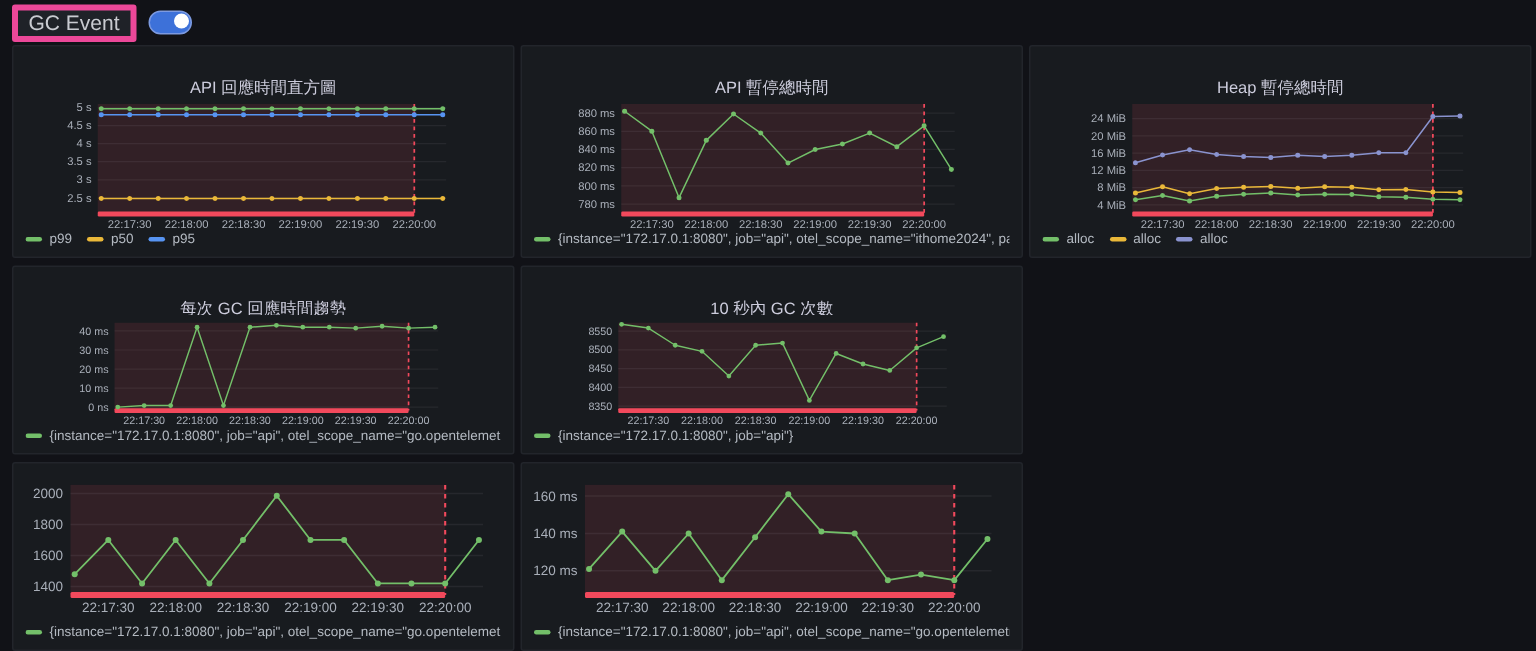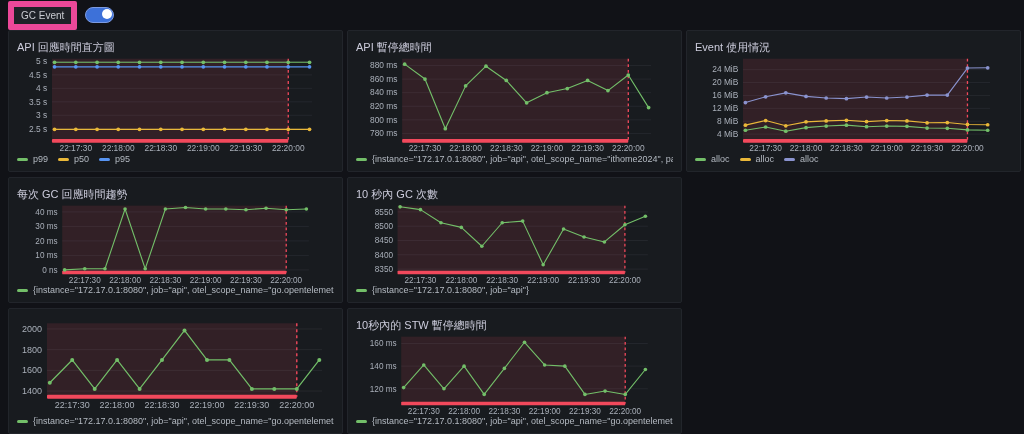--- a/index.html
+++ b/index.html
@@ -2,34 +2,34 @@
 <html><head>
 <meta charset="utf-8">
 <style>
   html,body{margin:0;padding:0;}
   body{
     width:1024px;height:434px;overflow:hidden;
     background:#111217;
     font-family:"Liberation Sans","DejaVu Sans",sans-serif;
   }
   .topbar{display:flex;align-items:center;gap:8px;padding:5px 0 5px 8px;height:20px;}
-  .chip{background:#1f2228;border:6px solid #ec4899;border-radius:2px;color:#c9cbd1;
-        font-size:10px;padding:2px 7px;line-height:13px;}
+  .chip{background:#1f2228;border:4px solid #ec4899;border-radius:2px;color:#c9cbd1;
+        font-size:14px;padding:2px 7px;line-height:13px;}
   .toggle{position:relative;width:27px;height:14px;border-radius:8px;background:#3d71d9;
           border:1px solid #7d9ae0;cursor:pointer;padding:0;box-sizing:content-box;}
   .toggle .knob{position:absolute;right:1px;top:1px;width:10px;height:10px;border-radius:50%;background:#ffffff;}
   .grid{display:grid;grid-template-columns:repeat(3,1fr);grid-template-rows:142px 126px 126px;
         gap:5px 4px;padding:0 3px 0 8px;}
   .g00{grid-area:1/1}.g01{grid-area:1/2}.g02{grid-area:1/3}
   .g10{grid-area:2/1}.g11{grid-area:2/2}
   .g20{grid-area:3/1}.g21{grid-area:3/2}
   .panel{background:#181b1f;border:1px solid #22252b;border-radius:2px;
          display:flex;flex-direction:column;padding:5px 8px 4px;box-sizing:border-box;min-width:0;}
-  .title{margin:4px 0 2px;font-size:11px;font-weight:500;color:#ccccdc;line-height:14px;
-         white-space:nowrap;overflow:hidden;}
+  .title{margin:16px 0 2px;font-size:11px;font-weight:500;color:#ccccdc;line-height:14px;
+         white-space:nowrap;overflow:hidden;text-align:center;}
   svg.chart{flex:1 1 auto;width:100%;min-height:0;display:block;}
   svg.chart text{font-family:"Liberation Sans","DejaVu Sans",sans-serif;}
   .legend{height:13px;display:flex;align-items:flex-start;gap:10px;font-size:9px;color:#b4bac2;
           white-space:nowrap;overflow:hidden;flex:0 0 auto;}
   .legend .item{display:inline-flex;align-items:center;flex:0 0 auto;}
   .legend .dash{display:inline-block;width:11px;height:3px;border-radius:2px;margin-right:5px;}
 </style>
 </head>
 <body>
 
@@ -165,21 +165,21 @@
         <circle cx="302.3" cy="56.4" r="2" fill="#73bf69"></circle>
       </svg>
     <div class="legend">
         <span class="item">
           <span class="dash" style="background: rgb(115, 191, 105);"></span>
           <span>{instance="172.17.0.1:8080", job="api", otel_scope_name="ithome2024", path="/gc"}</span>
         </span>
       </div>
   </section>
   <section class="panel g02">
-    <h2 class="title">Event 使用情況</h2>
+    <h2 class="title">Heap 暫停總時間</h2>
     <svg class="chart" viewBox="0 0 317 106.09375">
         <rect x="40" y="4" width="240.70833333333337" height="88.09375" fill="rgba(242,73,92,0.12)"></rect>
         <line x1="40" y1="15.74583333333333" x2="305" y2="15.74583333333333" stroke="rgba(204,204,220,0.08)" stroke-width="1"></line>
         <text x="35" y="18.74583333333333" text-anchor="end" font-size="9" fill="#a9afb9">24 MiB</text>
         <line x1="40" y1="29.564460784313724" x2="305" y2="29.564460784313724" stroke="rgba(204,204,220,0.08)" stroke-width="1"></line>
         <text x="35" y="32.564460784313724" text-anchor="end" font-size="9" fill="#a9afb9">20 MiB</text>
         <line x1="40" y1="43.38308823529412" x2="305" y2="43.38308823529412" stroke="rgba(204,204,220,0.08)" stroke-width="1"></line>
         <text x="35" y="46.38308823529412" text-anchor="end" font-size="9" fill="#a9afb9">16 MiB</text>
         <line x1="40" y1="57.20171568627452" x2="305" y2="57.20171568627452" stroke="rgba(204,204,220,0.08)" stroke-width="1"></line>
         <text x="35" y="60.20171568627452" text-anchor="end" font-size="9" fill="#a9afb9">12 MiB</text>
@@ -376,21 +376,20 @@
         <circle cx="302.3" cy="40.7" r="2" fill="#73bf69"></circle>
       </svg>
     <div class="legend">
         <span class="item">
           <span class="dash" style="background: rgb(115, 191, 105);"></span>
           <span>{instance="172.17.0.1:8080", job="api", otel_scope_name="go.opentelemetry.io/contrib/instrumentation/runtime",</span>
         </span>
       </div>
   </section>
   <section class="panel g21">
-    <h2 class="title">10秒內的 STW 暫停總時間</h2>
     <svg class="chart" viewBox="0 0 317 91.46875">
         <rect x="34" y="4" width="246.1583333333333" height="73.46875" fill="rgba(242,73,92,0.12)"></rect>
         <line x1="34" y1="11.471398305084742" x2="305" y2="11.471398305084742" stroke="rgba(204,204,220,0.08)" stroke-width="1"></line>
         <text x="29" y="14.471398305084742" text-anchor="end" font-size="9" fill="#a9afb9">160 ms</text>
         <line x1="34" y1="36.3760593220339" x2="305" y2="36.3760593220339" stroke="rgba(204,204,220,0.08)" stroke-width="1"></line>
         <text x="29" y="39.3760593220339" text-anchor="end" font-size="9" fill="#a9afb9">140 ms</text>
         <line x1="34" y1="61.28072033898305" x2="305" y2="61.28072033898305" stroke="rgba(204,204,220,0.08)" stroke-width="1"></line>
         <text x="29" y="64.28072033898306" text-anchor="end" font-size="9" fill="#a9afb9">120 ms</text>
         <text x="58.84166666666667" y="88.46875" text-anchor="middle" font-size="9" fill="#a9afb9">22:17:30</text>
         <text x="103.105" y="88.46875" text-anchor="middle" font-size="9" fill="#a9afb9">22:18:00</text>

